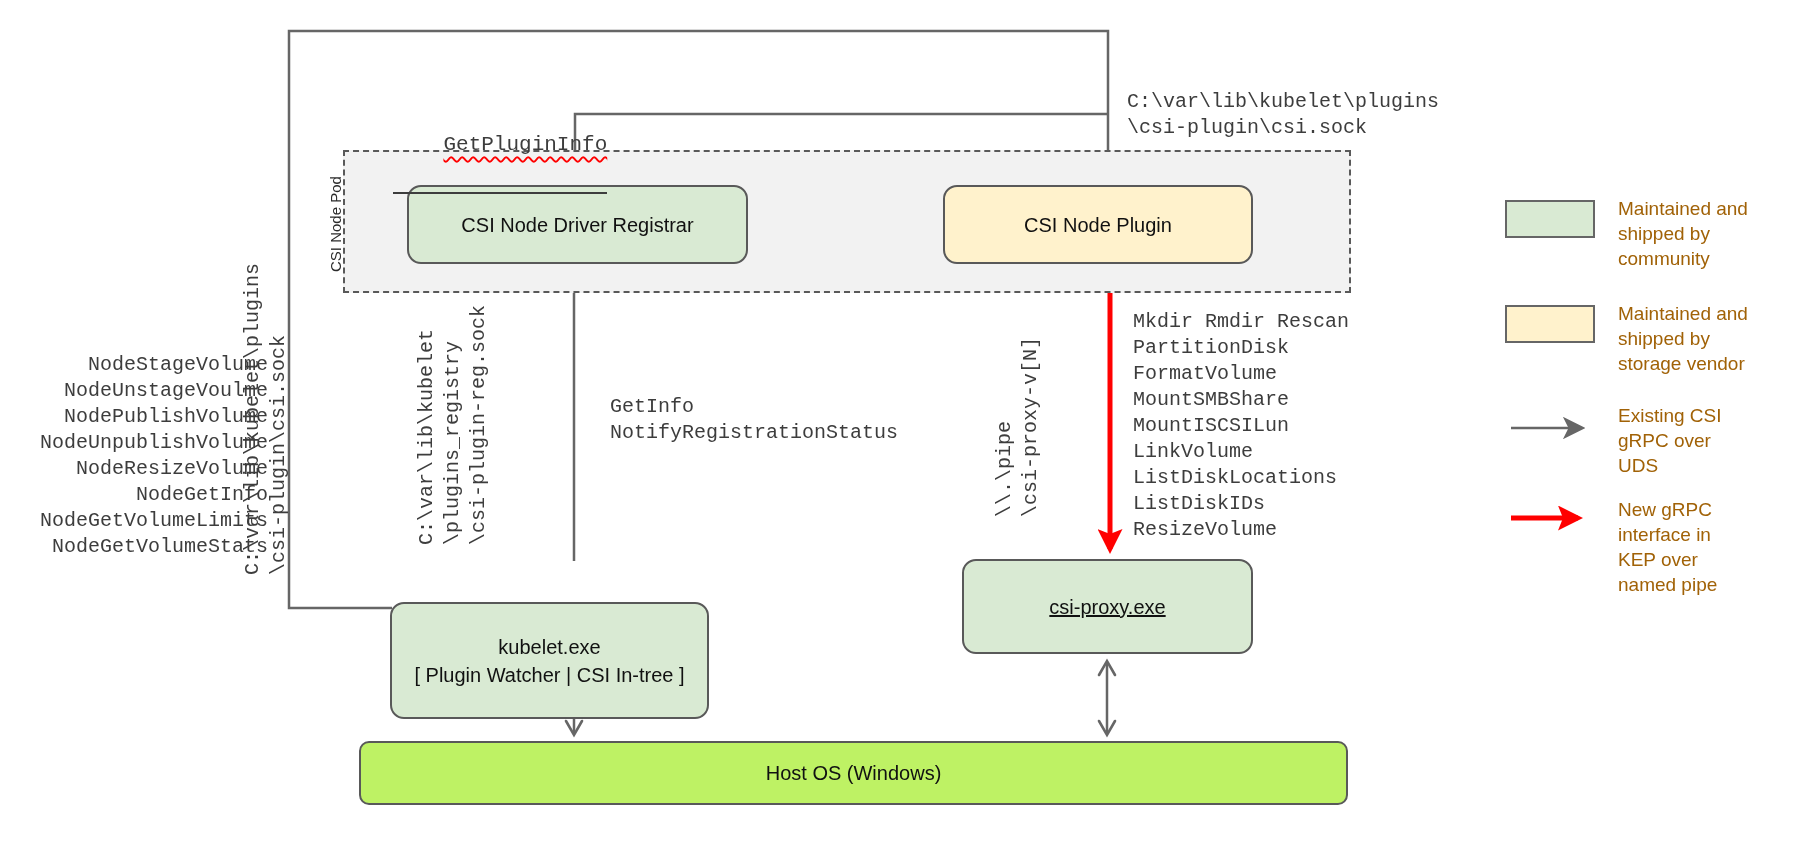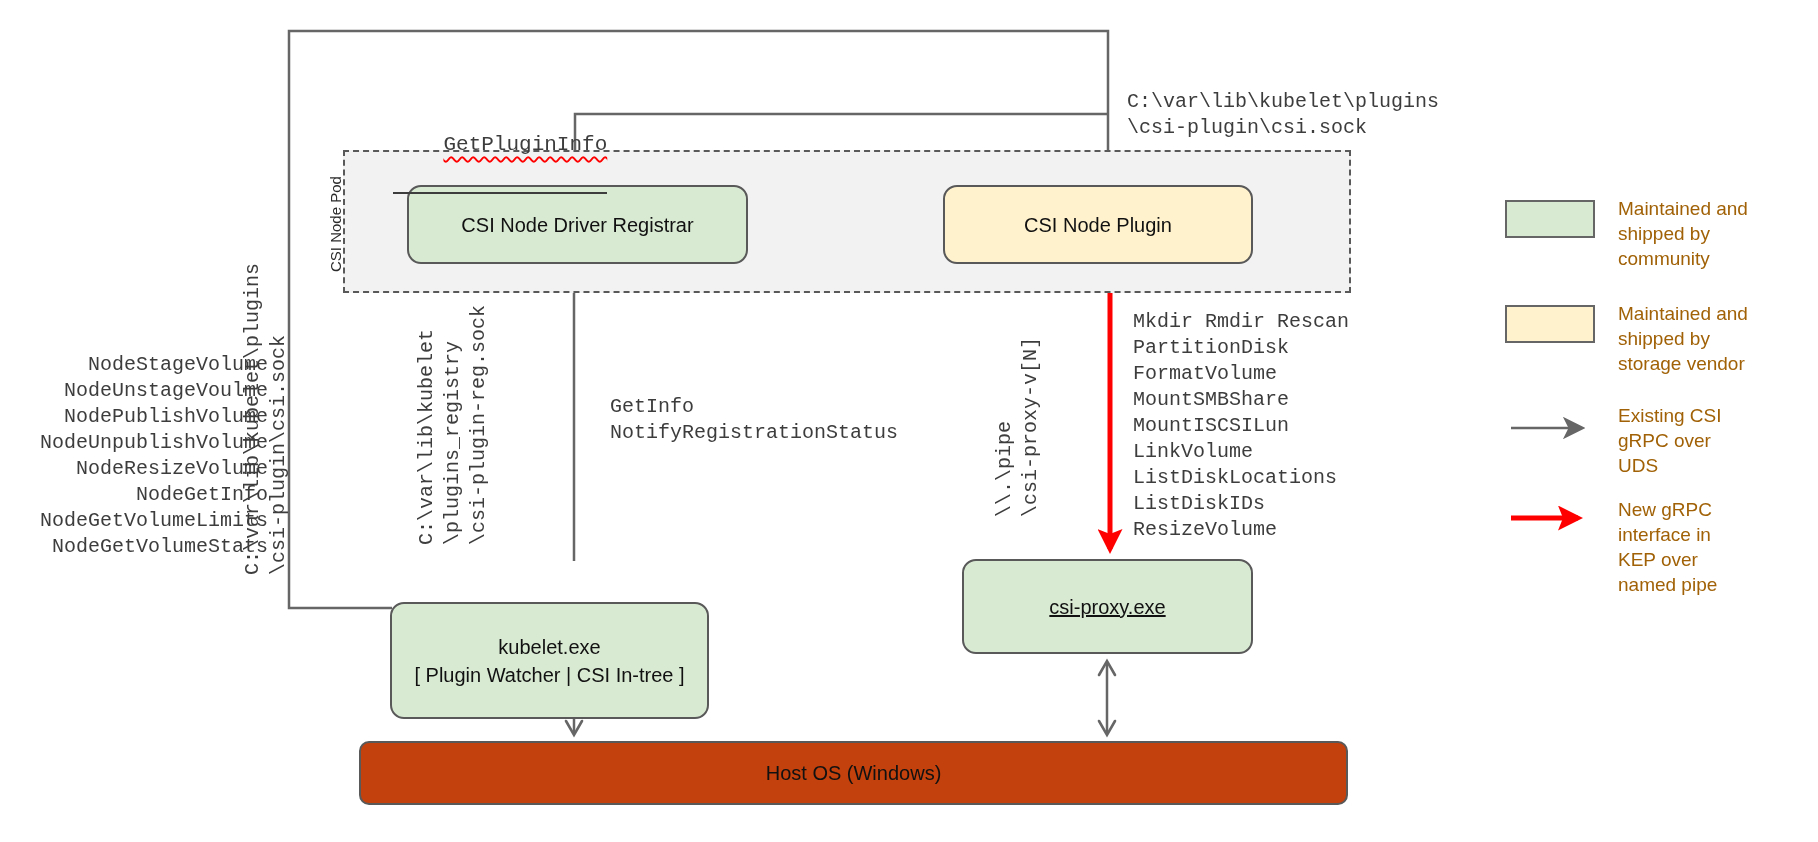--- a/index.html
+++ b/index.html
@@ -22,21 +22,21 @@
   }
   .pod-label{
     position:absolute;left:349px;top:250px;width:100px;height:22px;
     transform:rotate(-90deg);transform-origin:0 100%;
     font-size:15px;color:#2b2b2b;white-space:nowrap;
   }
   .registrar{left:407px;top:185px;width:341px;height:79px;background:#d9ead3;}
   .plugin{left:943px;top:185px;width:310px;height:79px;background:#fff2cc;}
   .kubelet{left:390px;top:562px;width:319px;height:117px;background:#d9ead3;flex-direction:column;margin-top:40px;}
   .csiproxy{left:962px;top:559px;width:291px;height:95px;background:#d9ead3;text-decoration:underline;}
-  .hostos{left:359px;top:741px;width:989px;height:64px;background:#c2410c;border-radius:10px;font-size:20px;}
+  .hostos{left:359px;top:741px;width:989px;height:64px;background:#bef264;border-radius:10px;font-size:20px;}
 
   
   .mono{
     font-family:"Liberation Mono","DejaVu Sans Mono",monospace;
     font-size:20px;line-height:26px;color:#3d3d3d;white-space:pre;
   }
   .call-list div{white-space:pre;}
   .right-align{text-align:right;margin-top:19px;}
 
   

